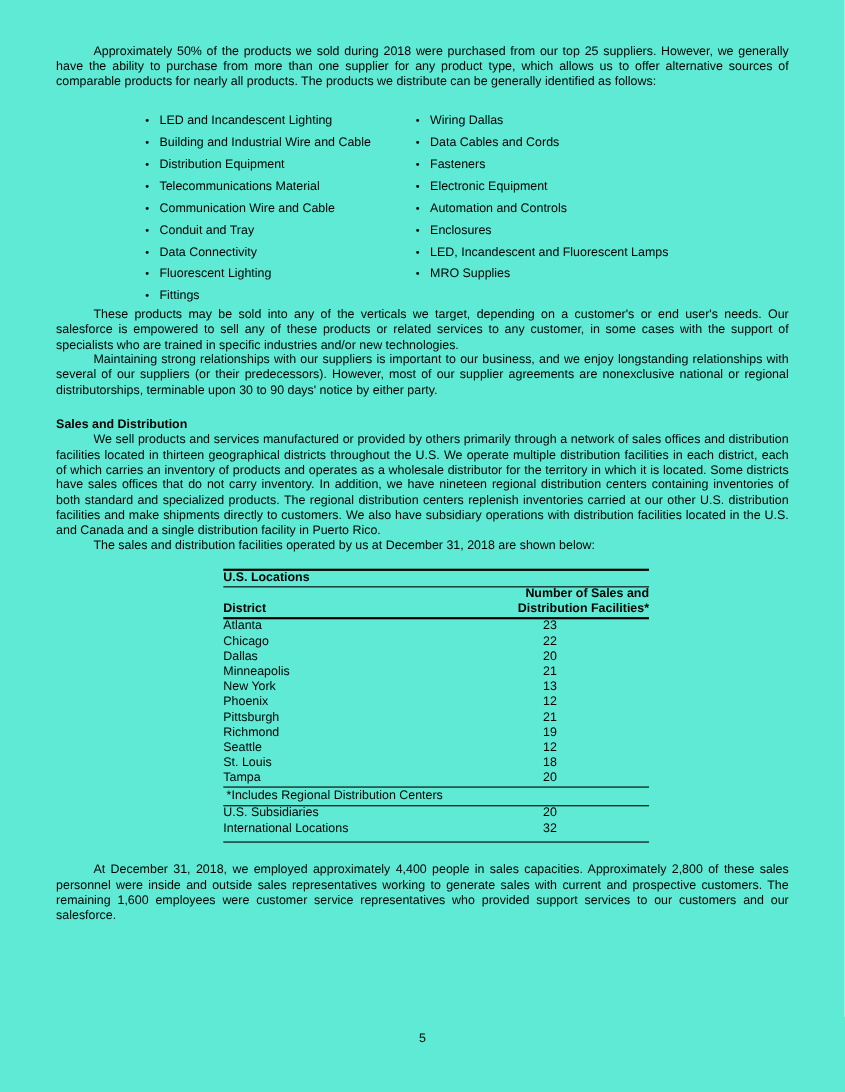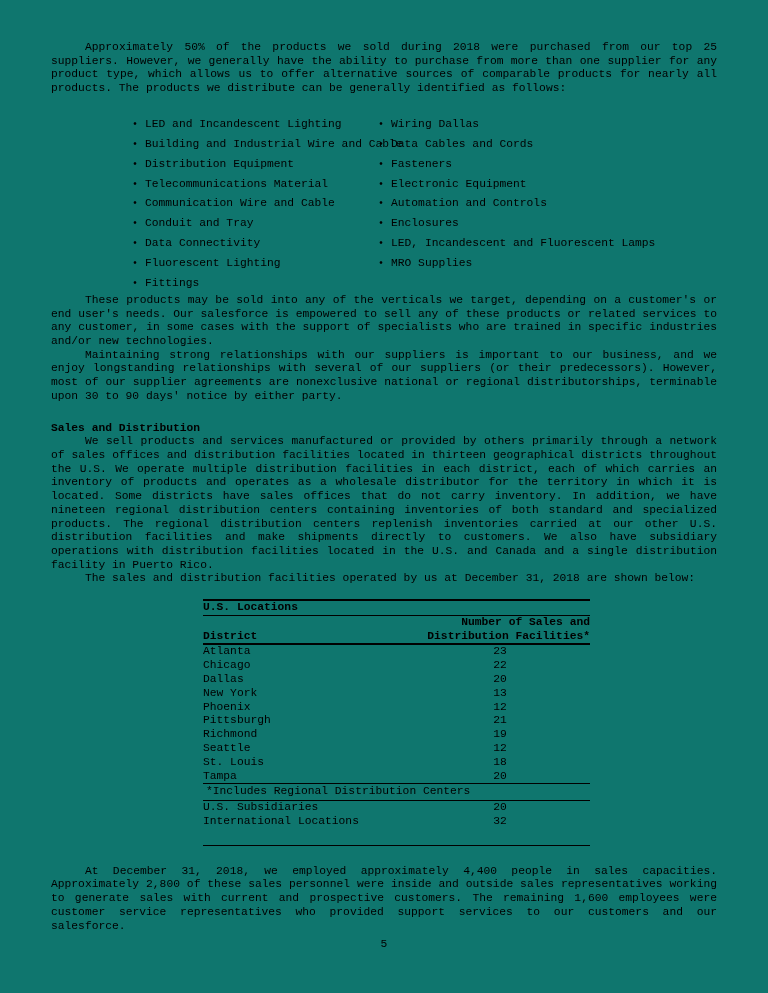--- a/index.html
+++ b/index.html
@@ -4,23 +4,23 @@
 <style>
   html, body {
     margin: 0;
     padding: 0;
     background: #ffffff;
   }
   .page {
     position: relative;
     width: 768px;
     height: 993px;
-    background: #0f766e;
+    background: #5eead4;
     color: #000000;
-    font-family: Liberation Mono, monospace;
+    font-family: Liberation Sans, sans-serif;
     font-size: 11.3px;
     line-height: 13.7px;
     box-sizing: border-box;
     padding: 41px 51px 0 51px;
     overflow: hidden;
   }
   p.body-para {
     margin: 0;
     text-align: justify;
     text-indent: 34px;
@@ -93,21 +93,21 @@
     padding: 2px 0 2px 0;
   }
   td.hdr-count span { display: block; }
   td.cell-district { padding-left: 3px; }
   td.cell-count    { text-align: center; }
   tr.footnote-row td {
     border-top: 1.5px solid #000;
     border-bottom: 1.5px solid #000;
     padding: 1px 0 1px 3px;
   }
-  tr.summary-last td { border-bottom: 1.5px solid #000; padding-bottom: 16px; }
+  tr.summary-last td { border-bottom: 1.5px solid #000; padding-bottom: 5px; }
 
   .page-number {
     position: absolute;
     top: 938px;
     left: 0;
     width: 768px;
     text-align: center;
     font-size: 11.3px;
   }
 </style>
@@ -175,20 +175,24 @@
         </tr>
         <tr>
           <td class="cell-district">Chicago</td>
           <td class="cell-count">22</td>
         </tr>
         <tr>
           <td class="cell-district">Dallas</td>
           <td class="cell-count">20</td>
         </tr>
         <tr>
+          <td class="cell-district">Minneapolis</td>
+          <td class="cell-count">21</td>
+        </tr>
+        <tr>
           <td class="cell-district">New York</td>
           <td class="cell-count">13</td>
         </tr>
         <tr>
           <td class="cell-district">Phoenix</td>
           <td class="cell-count">12</td>
         </tr>
         <tr>
           <td class="cell-district">Pittsburgh</td>
           <td class="cell-count">21</td>

